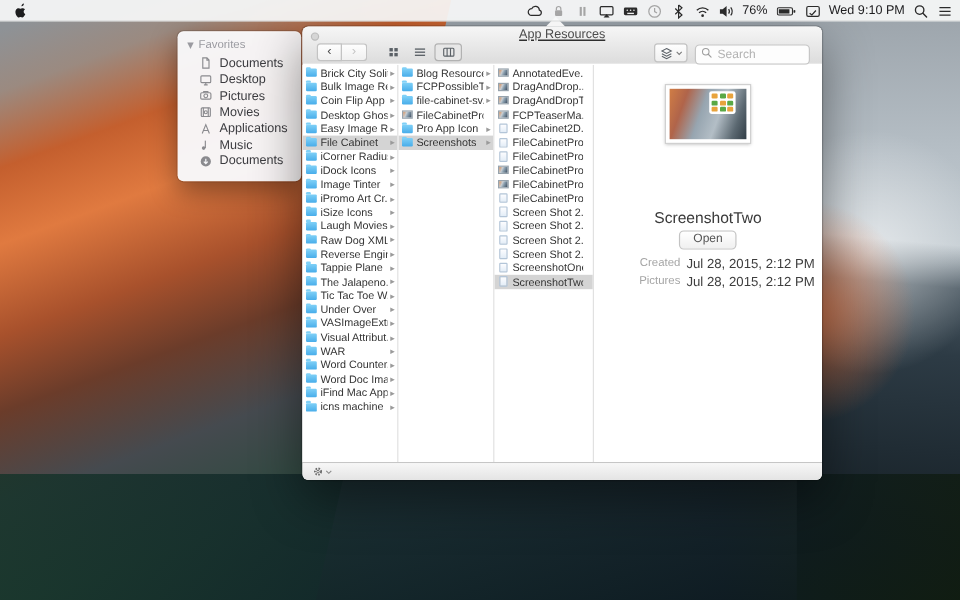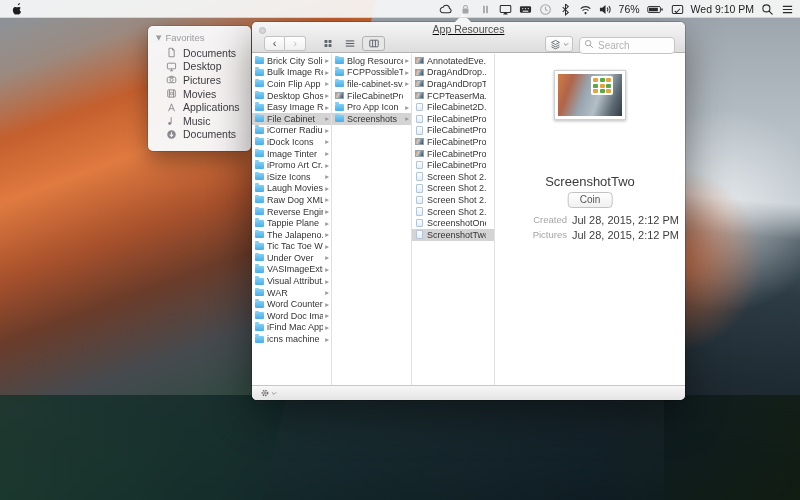--- a/index.html
+++ b/index.html
@@ -680,21 +680,21 @@
               <div class="tg-g"></div>
                 <div class="tg-o"></div>
                 <div class="tg-g"></div>
               <div class="tg-o"></div>
                 <div class="tg-g"></div>
                 <div class="tg-o"></div>
             </div>
           </div>
         </div>
         <div class="prev-name">ScreenshotTwo</div>
-        <button class="open-btn">Coin</button>
+        <button class="open-btn">Open</button>
         <div class="meta">
 
         <div class="meta-row">
               <span class="meta-label">Created</span>
               <span class="meta-value">Jul 28, 2015, 2:12 PM</span>
             </div>
             <div class="meta-row">
               <span class="meta-label">Pictures</span>
               <span class="meta-value">Jul 28, 2015, 2:12 PM</span>
             </div>

